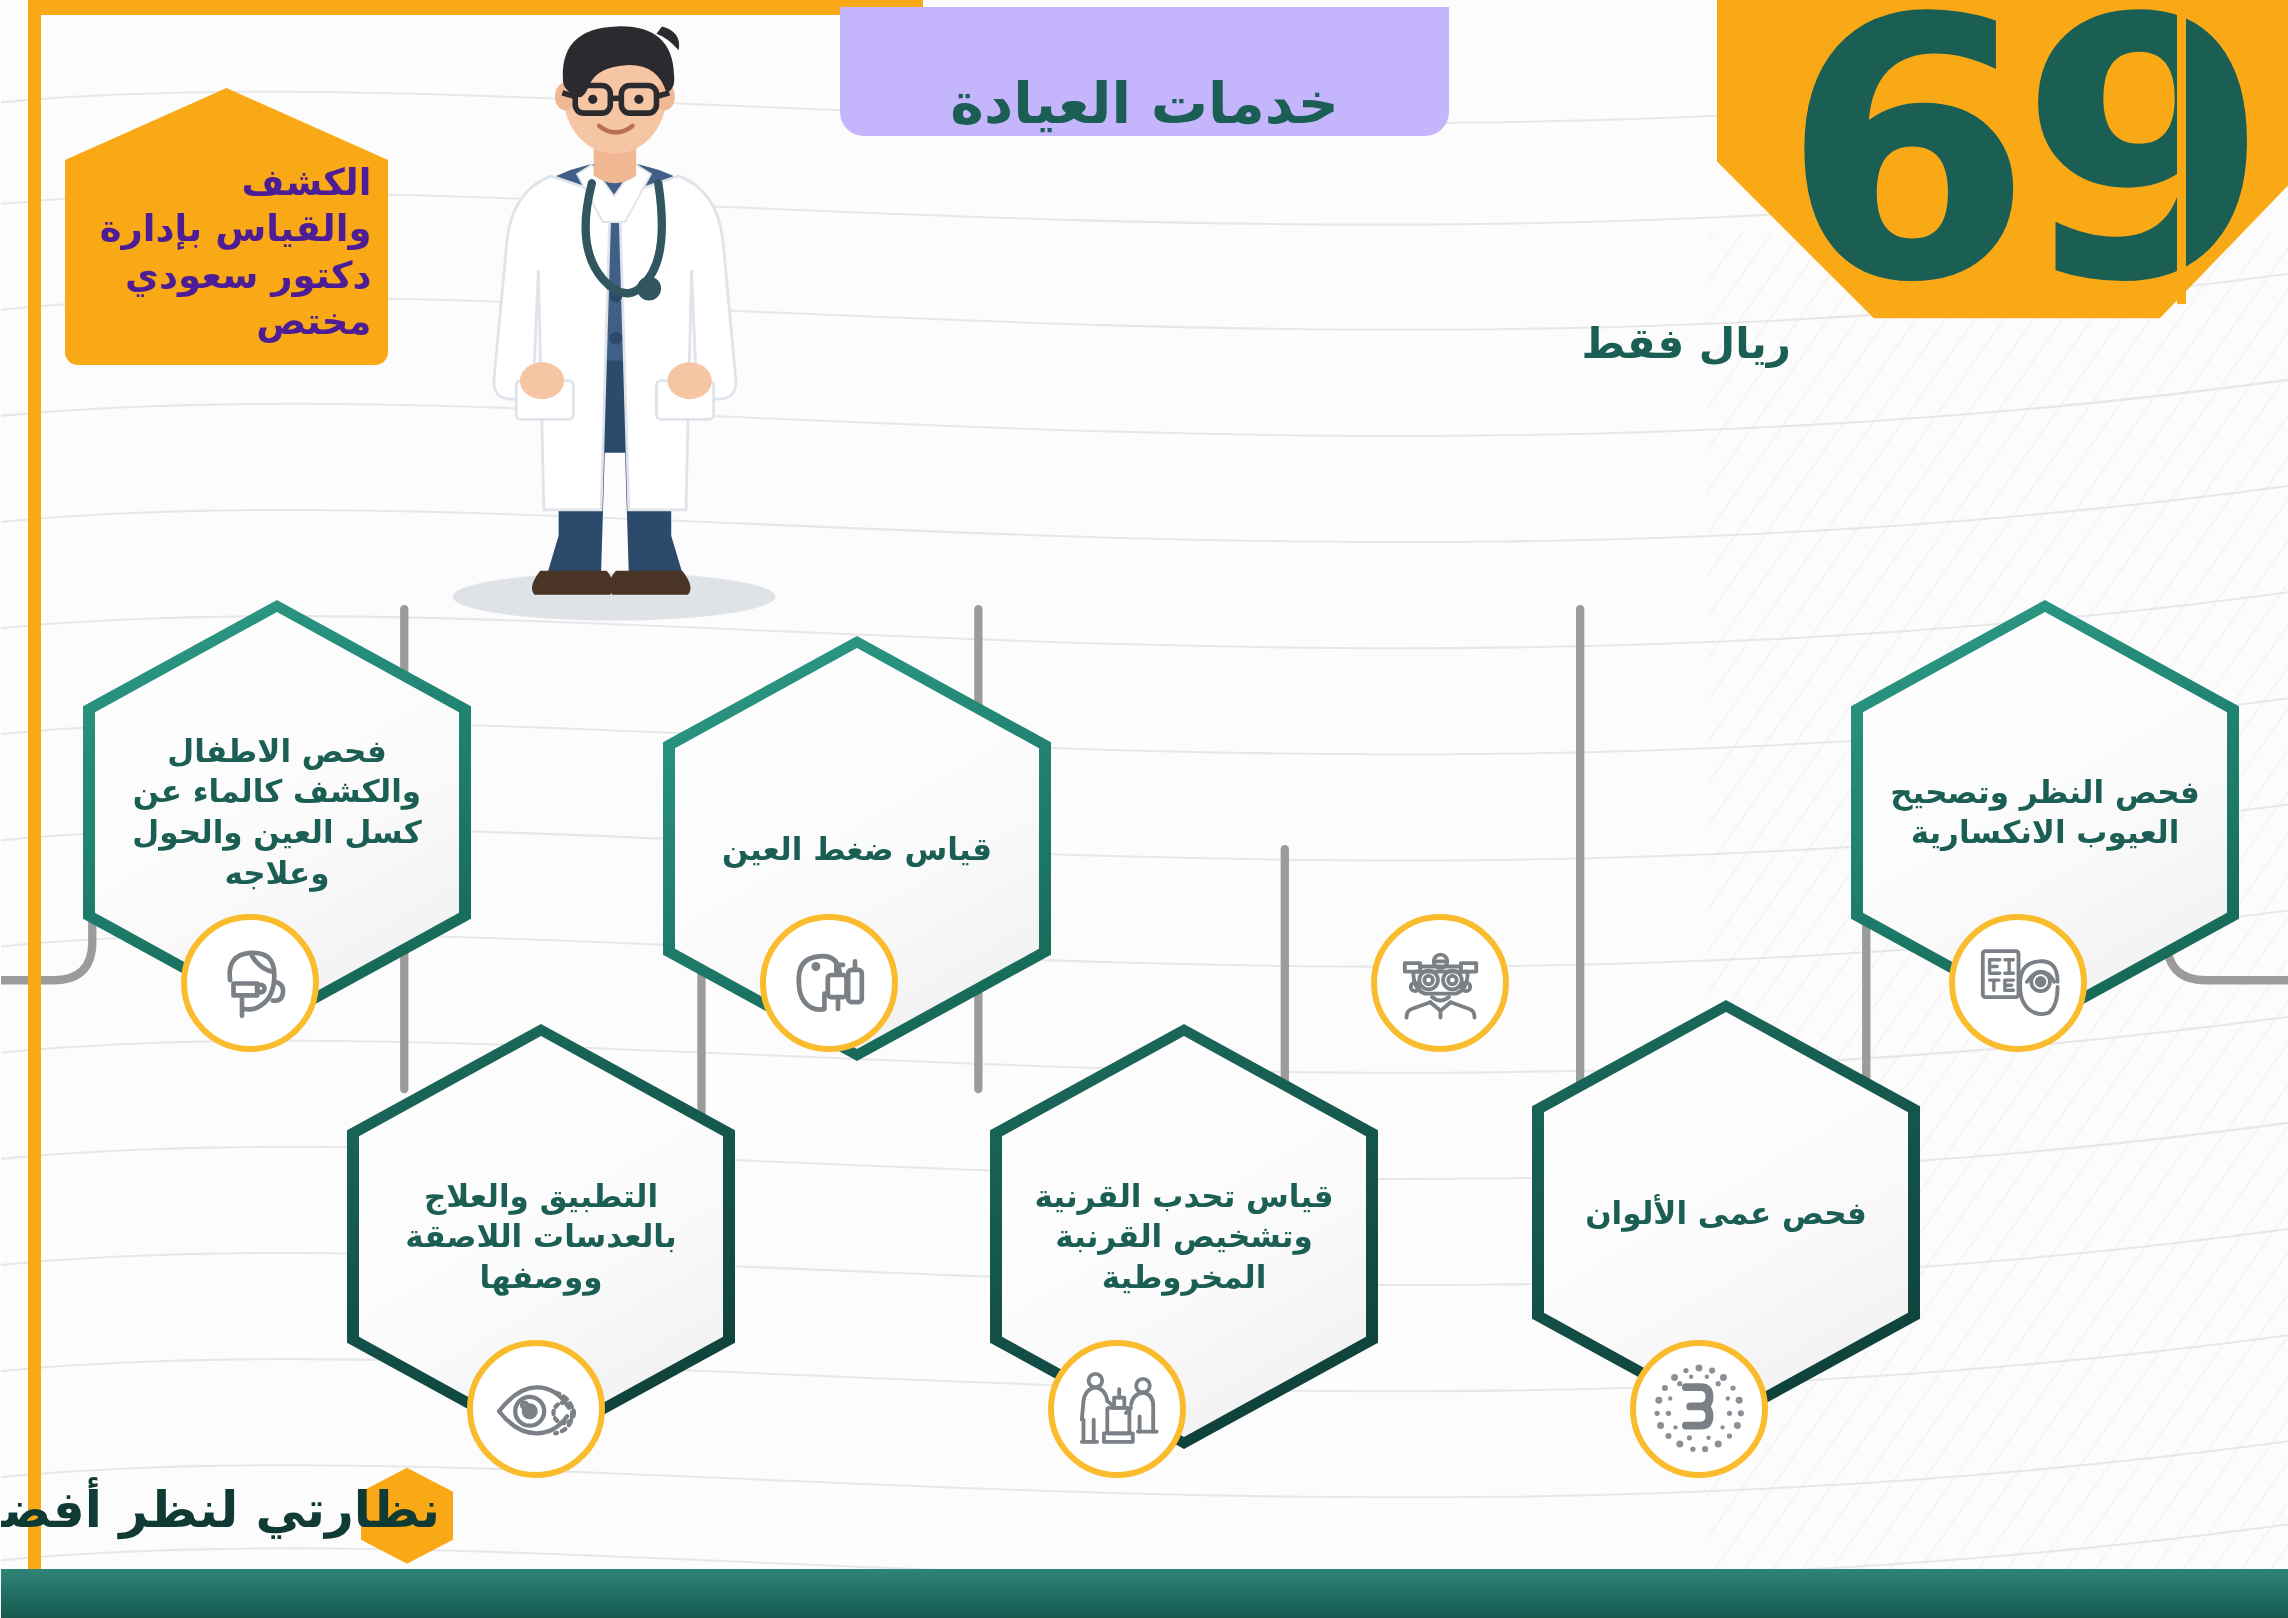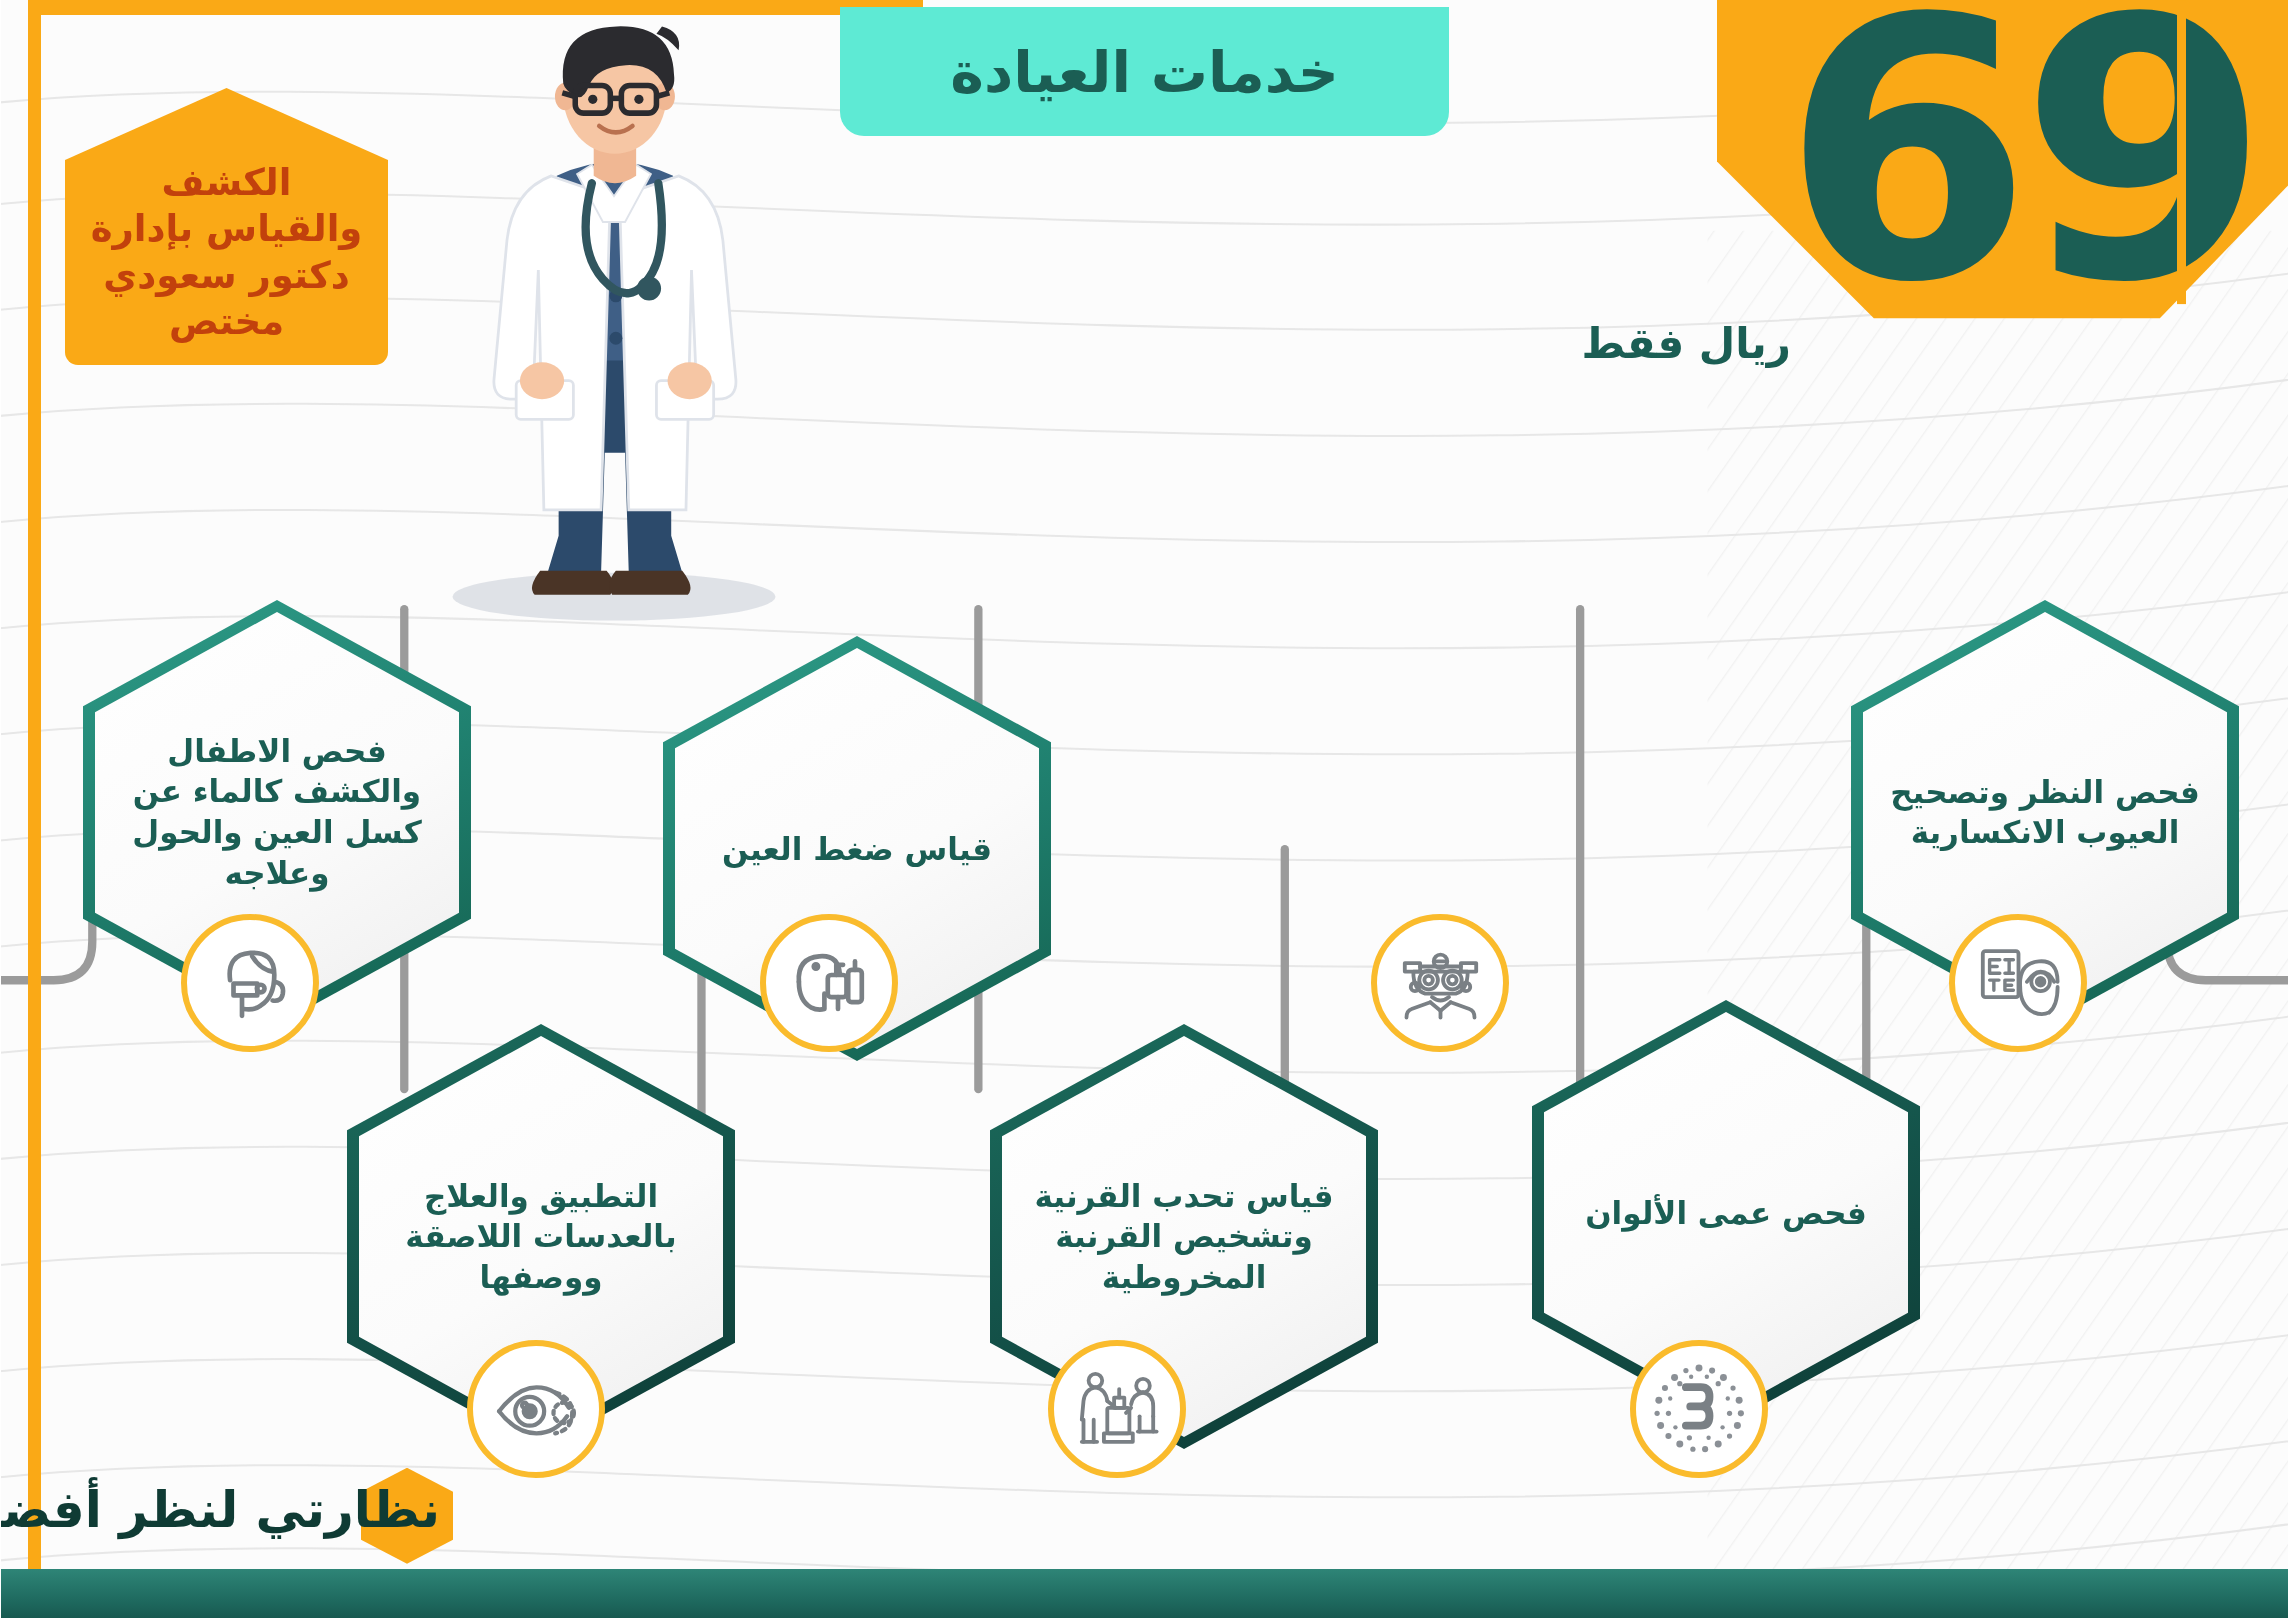--- a/index.html
+++ b/index.html
@@ -23,33 +23,33 @@
   
   .price-banner{position:absolute;right:0;top:0;width:572px;height:323px;z-index:4;}
   .price-num{position:absolute;right:32px;top:-28px;z-index:5;
      font-size:360px;line-height:360px;font-weight:bold;color:#1b5e54;
      font-family:"DejaVu Sans","Liberation Sans",sans-serif;letter-spacing:-13px;}
   .price-unit{position:absolute;right:498px;top:295px;z-index:5;
      font-size:42px;font-weight:bold;color:#1b5e54;margin-top:24px;}
 
   
   .title-banner{position:absolute;left:840px;top:7.4px;width:609px;height:129px;
-     background:#5eead4;border-radius:0 0 24px 24px;z-index:5;
-     display:flex;align-items:center;justify-content:center;}
+     background:#c4b5fd;border-radius:0 0 24px 24px;z-index:5;
+     display:flex;align-items:flex-end;justify-content:center;}
   .title-banner .ttl{font-size:57px;font-weight:bold;color:#1b5e54;letter-spacing:0px;}
 
   
   .doctor{position:absolute;left:420px;top:18.5px;width:388px;height:609px;z-index:5;}
 
   
   .callout{position:absolute;left:65px;top:88px;width:323px;height:277px;z-index:6;}
   .callout-shape{position:absolute;inset:0;background:#FAA916;
      clip-path:polygon(50% 0%,100% 26%,100% 100%,0% 100%,0% 26%);border-radius:13px;}
-  .callout-txt{position:absolute;left:0;right:0;top:72px;text-align:center;
-     color:#c2410c;font-size:37px;font-weight:bold;line-height:1.25;padding:0 16.6px;box-sizing:border-box;}
+  .callout-txt{position:absolute;left:0;right:0;top:72px;text-align:right;
+     color:#4c1d95;font-size:37px;font-weight:bold;line-height:1.25;padding:0 16.6px;box-sizing:border-box;}
 
   
   .connectors{position:absolute;inset:0;z-index:2;pointer-events:none;}
 
   
   .hexcard{position:absolute;z-index:3;}
   .hexcard .hx-outer{position:absolute;inset:0;
      clip-path:polygon(50% 0%,100% 25%,100% 75%,50% 100%,0% 75%,0% 25%);}
   .hexcard .hx-inner{position:absolute;left:12px;right:12px;top:12px;bottom:12px;
      clip-path:polygon(50% 0%,100% 25%,100% 75%,50% 100%,0% 75%,0% 25%);

